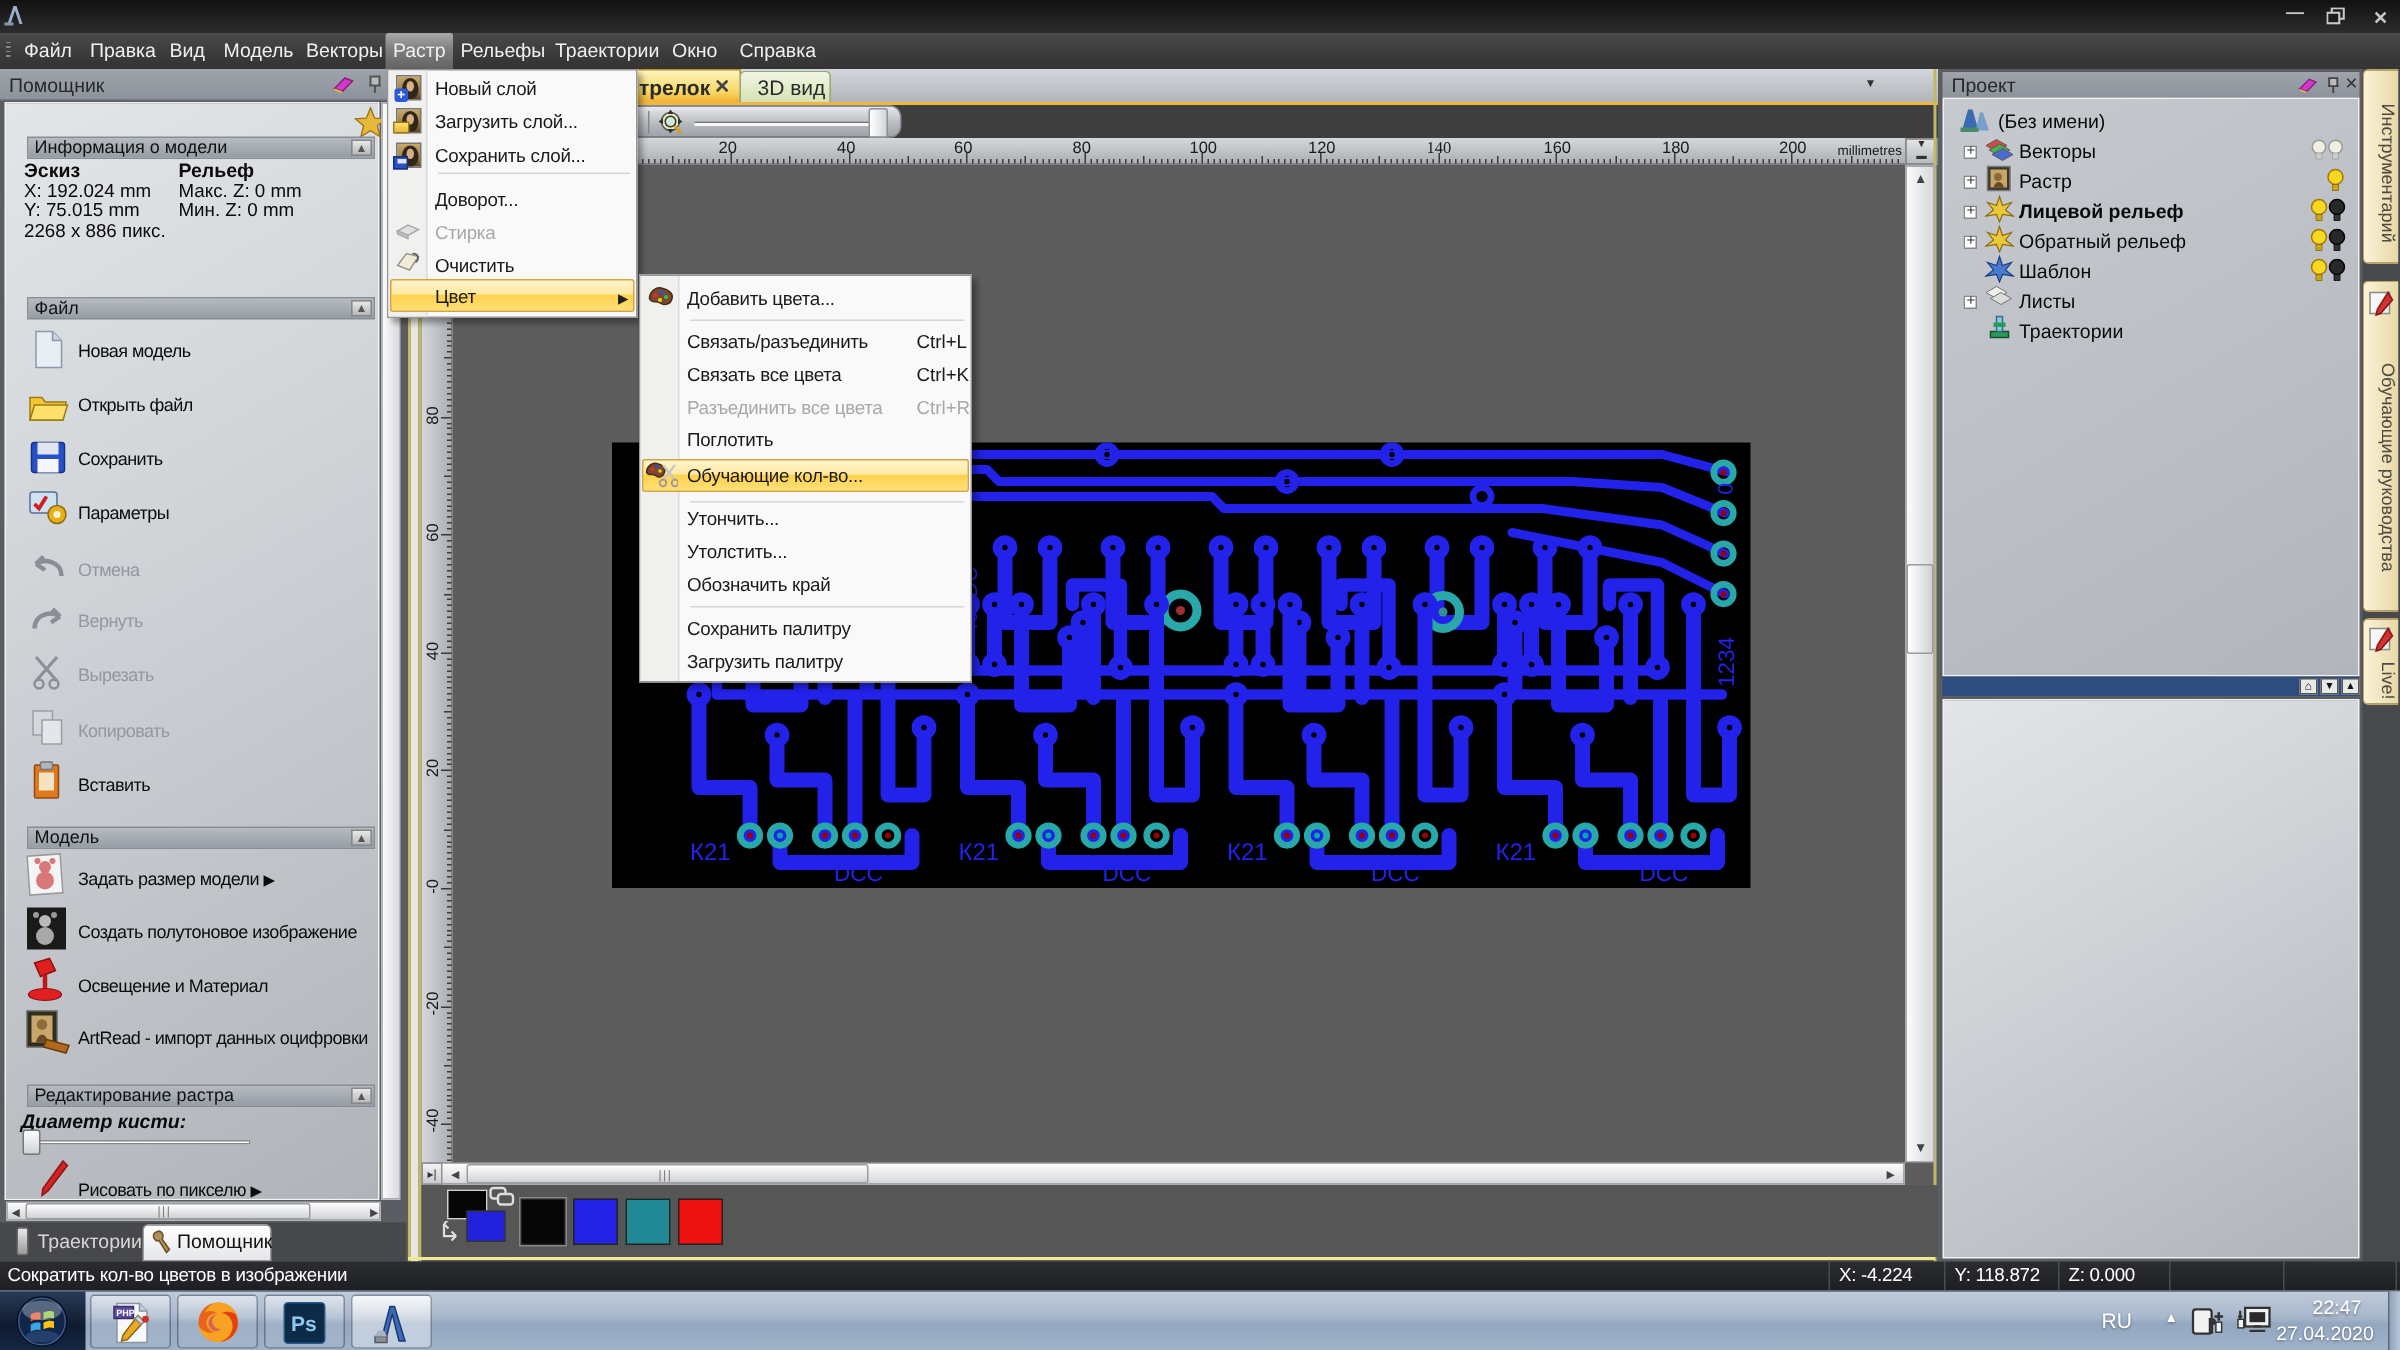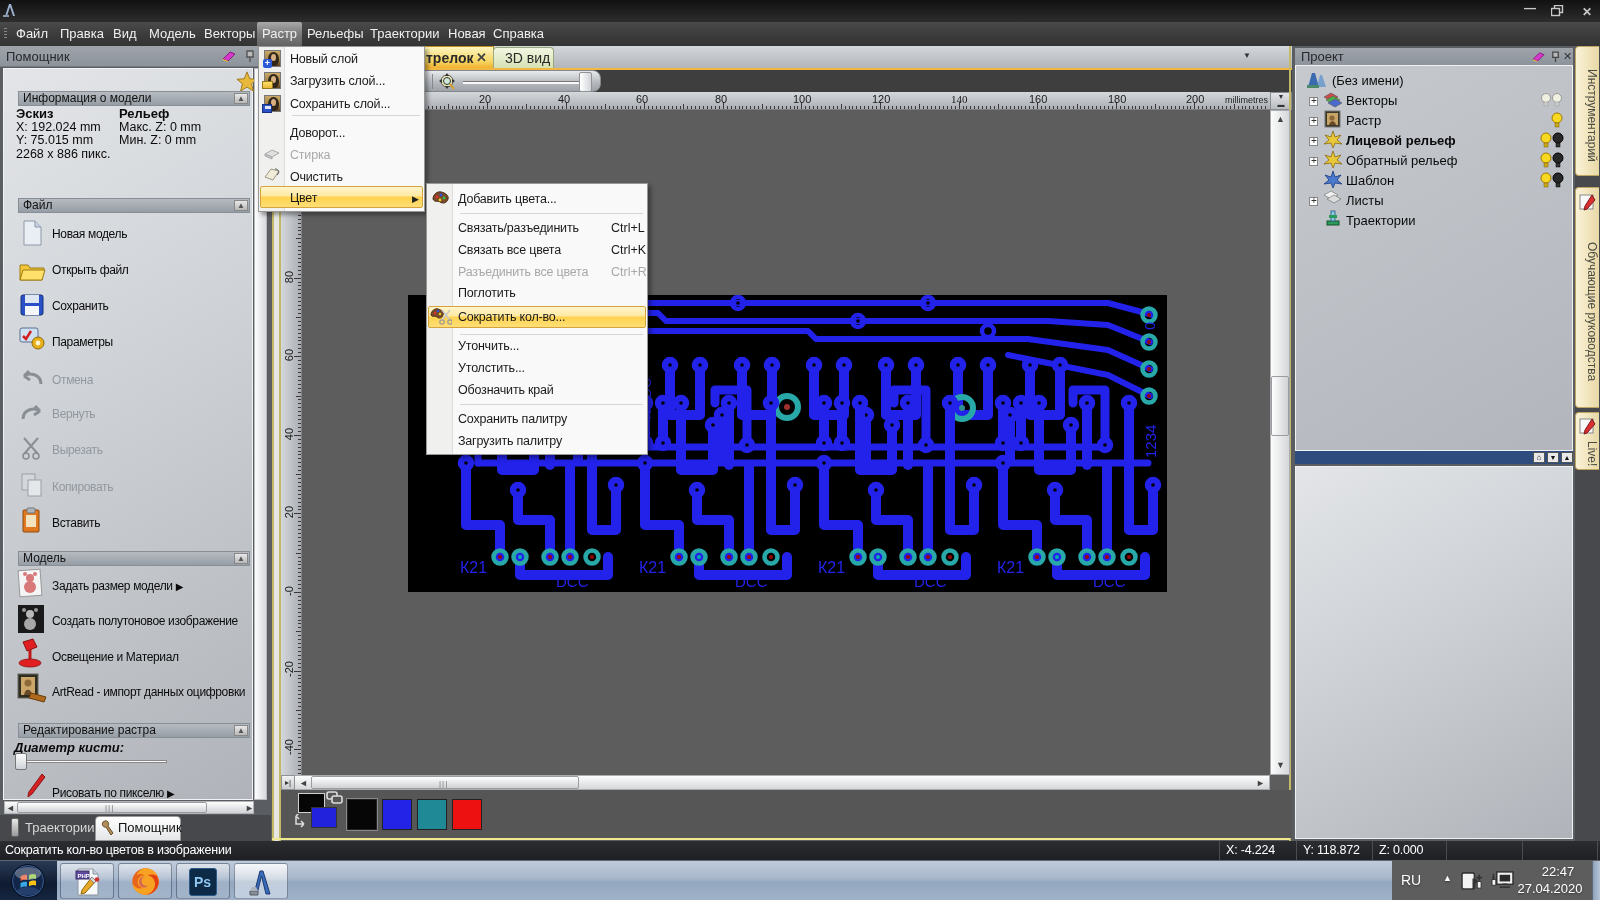--- a/index.html
+++ b/index.html
@@ -26,21 +26,21 @@
 .menu{background:#f9f9f9;border:1px solid #979797;box-shadow:3px 3px 4px rgba(0,0,0,0.35);}
 .icol{position:absolute;left:0;top:0;bottom:0;width:26px;background:#f0f0ef;border-right:1px solid #dcdcdc;}
 .mrow{position:absolute;left:31px;font-size:12.5px;letter-spacing:-0.2px;color:#1a1a1a;white-space:nowrap;}
 .mrow.dis{color:#a8a8a8;}
 .msep{position:absolute;left:33px;height:1px;background:#d6d6d6;}
 .hl{position:absolute;background:linear-gradient(#fff5cc 0%,#ffe9a2 45%,#ffd24e 50%,#ffdf77 100%);border:1px solid #d6a33c;border-radius:2px;}
 .mshort{position:absolute;font-size:12.5px;color:#1a1a1a;}
 
 #statusbar{left:0;top:841px;width:1600px;height:19px;background:linear-gradient(#2b2d31,#1d1f23);color:#fff;font-size:12.5px;letter-spacing:-0.2px;}
 .scell{position:absolute;top:0;height:19px;border-left:1px solid #4a4c50;}
-#taskbar{left:0;top:860px;width:1392px;height:40px;background:linear-gradient(#c0cbda 0%,#a7b7cb 45%,#93a7c0 55%,#9fb2c8 100%);border-top:1px solid #5c6878;}
+#taskbar{left:0;top:860px;width:1600px;height:40px;background:linear-gradient(#c0cbda 0%,#a7b7cb 45%,#93a7c0 55%,#9fb2c8 100%);border-top:1px solid #5c6878;}
 .tbtn{position:absolute;top:2px;width:54px;height:36px;border:1px solid rgba(30,45,70,0.45);border-radius:3px;background:linear-gradient(rgba(255,255,255,0.5),rgba(255,255,255,0.12) 50%,rgba(255,255,255,0.05));}
 
 .vtab{position:absolute;left:0;width:24px;background:linear-gradient(90deg,#fbf3d8,#e8d8a6);border:1px solid #bfa564;border-right:none;border-radius:4px 0 0 4px;color:#4b4b42;font-size:12px;writing-mode:vertical-rl;text-align:center;}
 .titem{position:absolute;left:50px;font-size:13px;color:#0a0a0a;}
 .tplus{position:absolute;left:13px;width:9px;height:9px;margin-top:4px;background:#fff;border:1px solid #888;}
 .tplus:before{content:"+";position:absolute;left:1px;top:-3px;font-size:10px;color:#333;}
 .mona{position:absolute;width:17px;height:17px;background:linear-gradient(#caa868 0%,#a08048 60%,#5a4020 100%);border:1px solid #777;}
 .mona:before{content:"";position:absolute;left:3px;top:1px;width:11px;height:14px;border-radius:50% 50% 45% 45%;background:#30261a;}
 .mona:after{content:"";position:absolute;left:6px;top:3px;width:5px;height:7px;border-radius:50%;background:#d8b084;}
 .tick{position:absolute;width:1px;background:#3a3a3a;}
@@ -66,21 +66,21 @@
 <div class="abs" id="menubar">
   <div class="abs" style="left:4px;top:6px;width:3px;height:12px;background:repeating-linear-gradient(#888 0 1px,transparent 1px 3px);"></div>
   <div class="mitem" style="left:16px;">Файл</div>
   <div class="mitem" style="left:60px;">Правка</div>
   <div class="mitem" style="left:113px;">Вид</div>
   <div class="mitem" style="left:149px;">Модель</div>
   <div class="mitem" style="left:204px;">Векторы</div>
   <div class="mitem sel" style="left:257px;width:45px;text-align:center;">Растр</div>
   <div class="mitem" style="left:307px;">Рельефы</div>
   <div class="mitem" style="left:370px;">Траектории</div>
-  <div class="mitem" style="left:448px;">Новая</div>
+  <div class="mitem" style="left:448px;">Окно</div>
   <div class="mitem" style="left:493px;">Справка</div>
 </div>
 
 <div class="abs" style="left:0;top:46px;width:271px;height:795px;background:#5a5d61;">
 
   <div class="abs phead" style="left:0;top:0;width:271px;height:21px;line-height:21px;border-bottom:1px solid #747a82;">
     <span style="margin-left:6px;">Помощник</span>
     <svg class="abs" style="left:222px;top:4px" width="15" height="13" viewBox="0 0 15 13">
           <path d="M1 9 L8 2 L13 4 L6 11 Z" fill="#d438c8" stroke="#8a1f80"></path>
           <path d="M1 9 L6 11 L6 12 L1 10 Z" fill="#f5d020"></path>
@@ -1166,21 +1166,21 @@
   <div class="mrow" style="top:8px;">Добавить цвета...</div>
   <div class="msep" style="top:29px;width:183px;"></div>
   <div class="mrow" style="top:37px;">Связать/разъединить</div>
       <div class="mshort" style="left:184px;top:37px;">Ctrl+L</div>
   <div class="mrow" style="top:59px;">Связать все цвета</div>
       <div class="mshort" style="left:184px;top:59px;">Ctrl+K</div>
   <div class="mrow dis" style="top:81px;">Разъединить все цвета</div>
       <div class="mshort" style="left:184px;top:81px;color:#a8a8a8;">Ctrl+R</div>
   <div class="mrow" style="top:102px;">Поглотить</div>
   <div class="hl" style="left:1px;top:122px;width:218px;height:22px;"></div>
-  <div class="mrow" style="top:126px;">Сократить кол-во...</div>
+  <div class="mrow" style="top:126px;">Обучающие кол-во...</div>
   <div class="msep" style="top:150px;width:183px;"></div>
   <div class="mrow" style="top:155px;">Утончить...</div>
   <div class="mrow" style="top:177px;">Утолстить...</div>
   <div class="mrow" style="top:199px;">Обозначить край</div>
   <div class="msep" style="top:220px;width:183px;"></div>
   <div class="mrow" style="top:228px;">Сохранить палитру</div>
   <div class="mrow" style="top:250px;">Загрузить палитру</div>
   <svg class="abs" style="left:4px;top:6px" width="19" height="15" viewBox="0 0 19 15">
         <path d="M2 9 C2 4 7 1 10 2 C15 3 18 6 17 9 C16 13 12 14 9 12 C6 10 4 13 2 9 Z" fill="#7a4a2a" stroke="#4a2a12"></path>
         <circle cx="6" cy="7" r="1.4" fill="#e03030"></circle>

